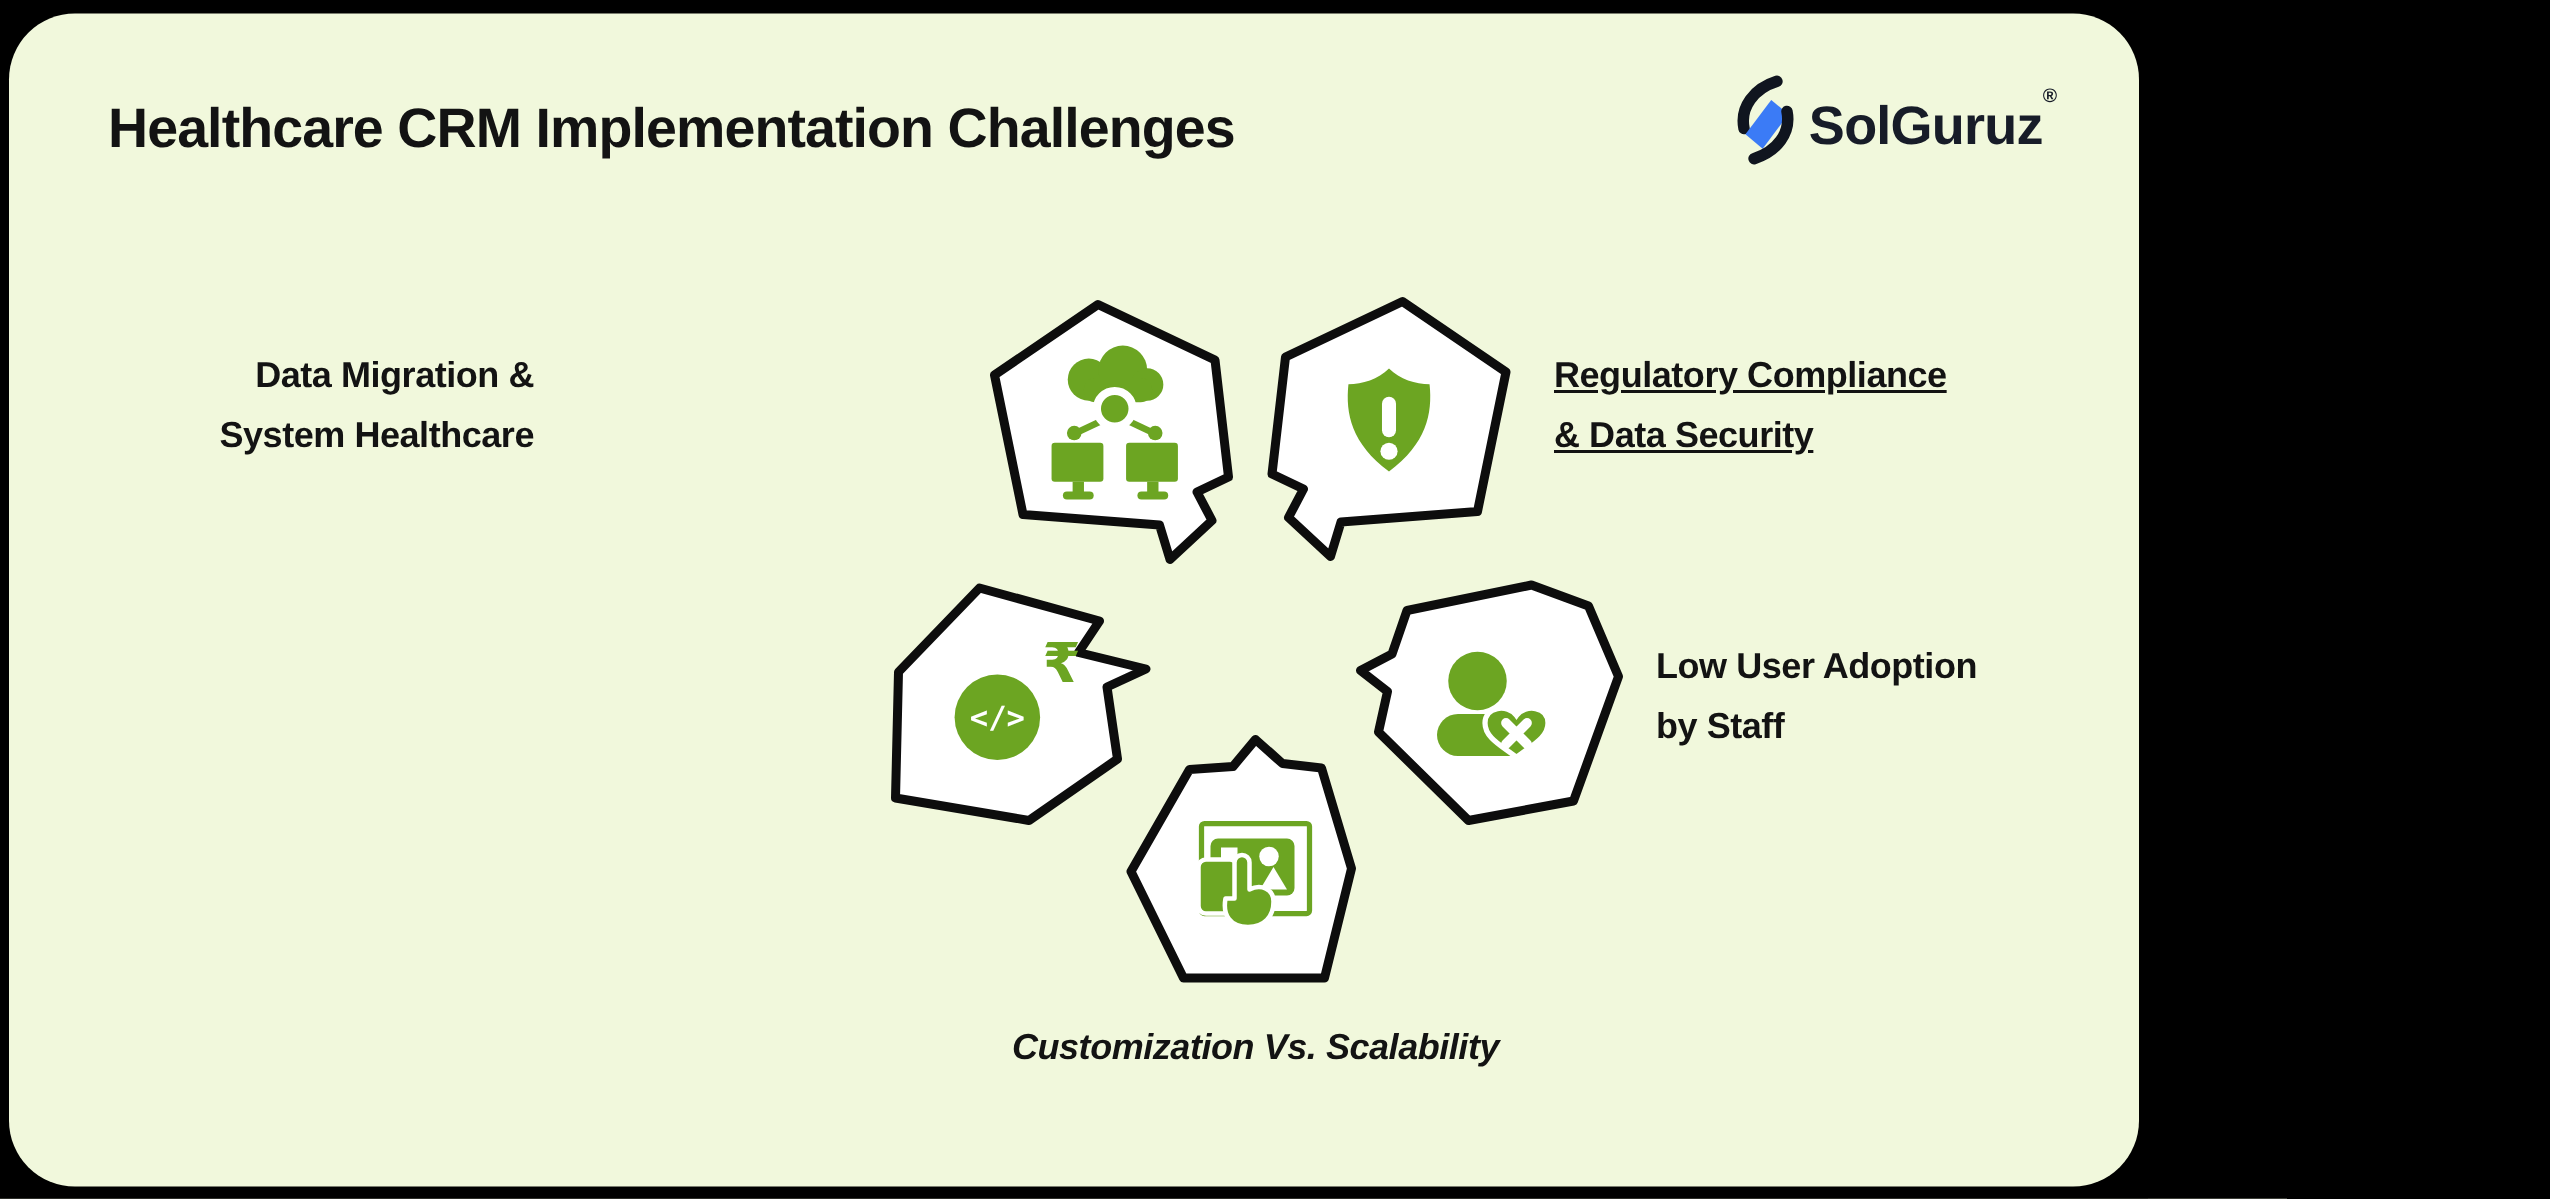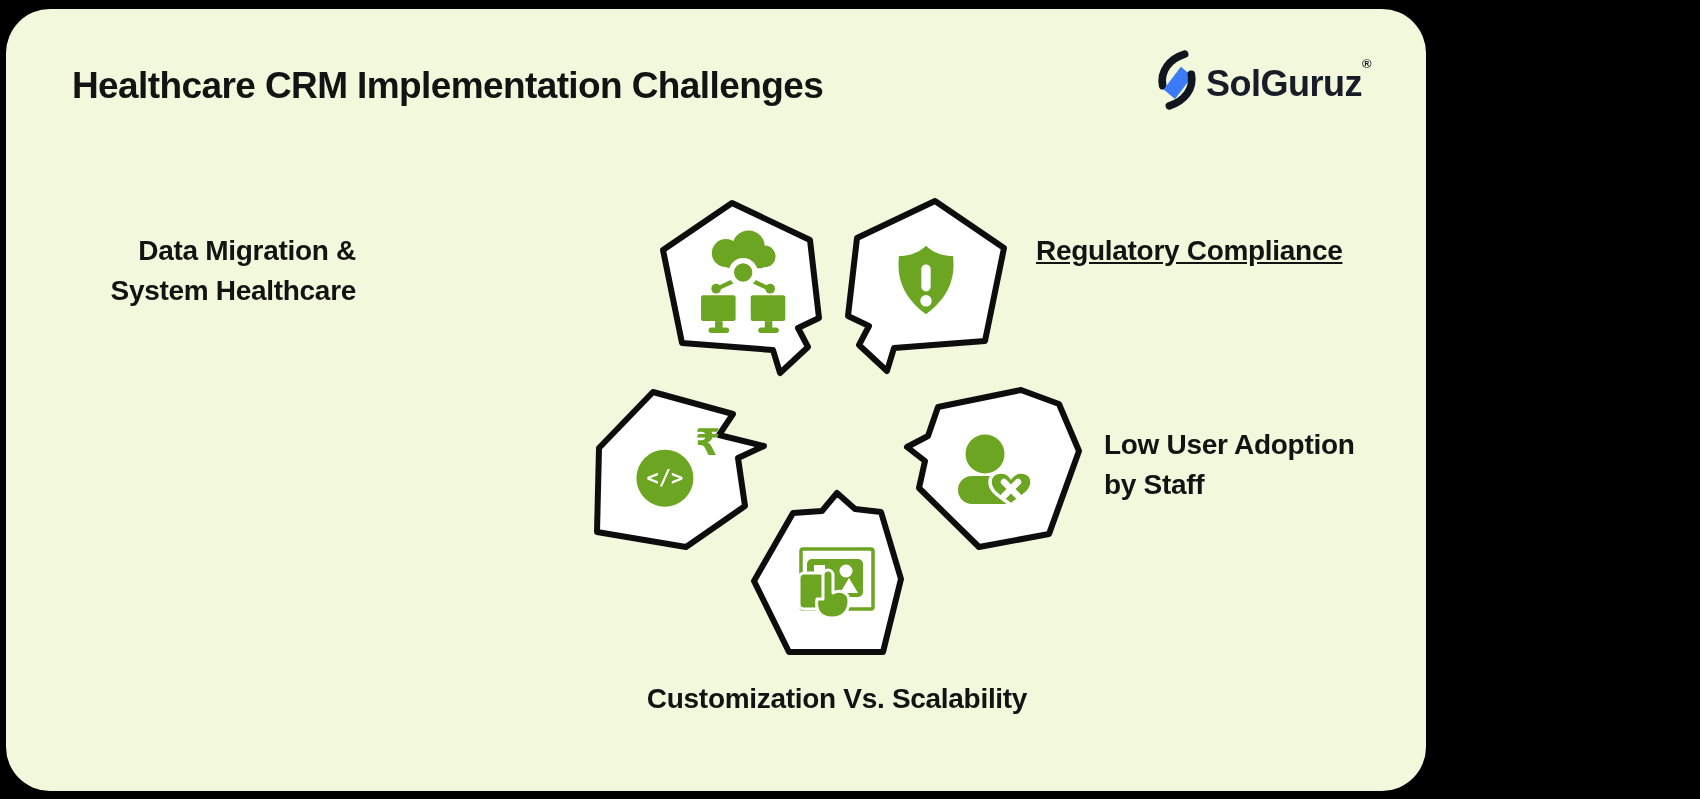--- a/index.html
+++ b/index.html
@@ -16,21 +16,21 @@
   .hex svg{position:absolute;left:0;top:0;overflow:visible;}
   .bubble polygon{fill:var(--bubble_fill,#fff);stroke:var(--bubble_stroke,#0D0D0D);
                   stroke-width:6;stroke-linejoin:round;}
   .icn{position:absolute;}
   .icn .g{fill:var(--green,#6CA522);}
   .icn .w{fill:#fff;}
   .icn .gl{stroke:var(--green,#6CA522);fill:none;}
   .icn .wl{stroke:#fff;fill:none;}
   .icn .gw{fill:var(--green,#6CA522);stroke:#fff;}
   .icn text{font-weight:700;}
-  .label{position:absolute;font-size:28px;line-height:40px;font-weight:700;
+  .label{position:absolute;font-size:24px;line-height:40px;font-weight:700;
          letter-spacing:-0.3px;color:var(--ink,#121212);white-space:nowrap;}
   .l-right{text-align:right;}
   .mirror{transform:scaleX(-1);}
 </style>
 </head>
 <body>
 
 <div class="stage">
   <div class="card">
 
@@ -77,20 +77,21 @@
         <polygon points="76,4 154,41 163,119 142,129 152,148 124,174 117,151 26,144 7,51"></polygon>
       </svg>
       <svg class="icn" style="left:28px;top:30px;" width="104" height="104" viewBox="0 0 100 100">
         <path class="g" d="M50,18 C43,25 33,28 24,28 C22,47 26,66 50,84 C74,66 78,47 76,28 C67,28 57,25 50,18 Z"></path>
         <rect class="w" x="45.5" y="36" width="9" height="26" rx="4.5"></rect>
         <circle class="w" cx="50" cy="71" r="5.5"></circle>
       </svg>
     </div>
     <div class="label" style="left:1030px;top:222px;text-decoration:underline;">
       <div>Regulatory Compliance</div>
+      <div>&amp; Data Security</div>
     </div>
 
     <div class="hex" style="left:588px;top:380px;width:175px;height:162px;">
       <svg class="bubble" width="175" height="162" viewBox="0 0 175 162">
         <polygon points="59,3 139,25 125,46 170,57 144,69 151,117 92,158 3,143 5,59"></polygon>
       </svg>
       <svg class="icn" style="left:20px;top:24px;" width="112" height="112" viewBox="0 0 110 110">
         <text class="g" x="92" y="41" font-size="36" text-anchor="middle" font-family="DejaVu Sans, sans-serif">₹</text>
         <circle class="g" cx="50" cy="64" r="28"></circle>
         <text x="50" y="71" font-size="20" text-anchor="middle" fill="#fff" font-family="DejaVu Sans Mono, monospace">&lt;/&gt;</text>
@@ -120,18 +121,18 @@
       <svg class="icn" style="left:33px;top:44px;" width="100" height="100" viewBox="0 0 100 100">
         <rect class="gl" x="22" y="18" width="72" height="60" rx="2" stroke-width="3.5"></rect>
         <rect class="g" x="28" y="28" width="56" height="38" rx="5"></rect>
         <rect class="w" x="35" y="34" width="11" height="11"></rect>
         <circle class="w" cx="67" cy="40" r="6.5"></circle>
         <path class="w" d="M61,62 L70,47 L79,62 Z"></path>
         <rect class="gw" x="20" y="42" width="26" height="36" rx="5" stroke-width="3"></rect>
         <path class="gw" stroke-width="3" stroke-linejoin="round" d="M44,68 L44,44 a5,5 0 0 1 10,0 L54,62 C62,58 70,62 70,70 C70,80 64,87 53,87 C41,87 36,79 38,68 Z"></path>
       </svg>
     </div>
-    <div class="label" style="left:831px;top:670px;transform:translateX(-50%);">
+    <div class="label" style="left:831px;top:670px;transform:translateX(-50%);font-style:italic;">
       <div>Customization Vs. Scalability</div>
     </div>
 
   </div>
 </div>
 
 </body></html>

